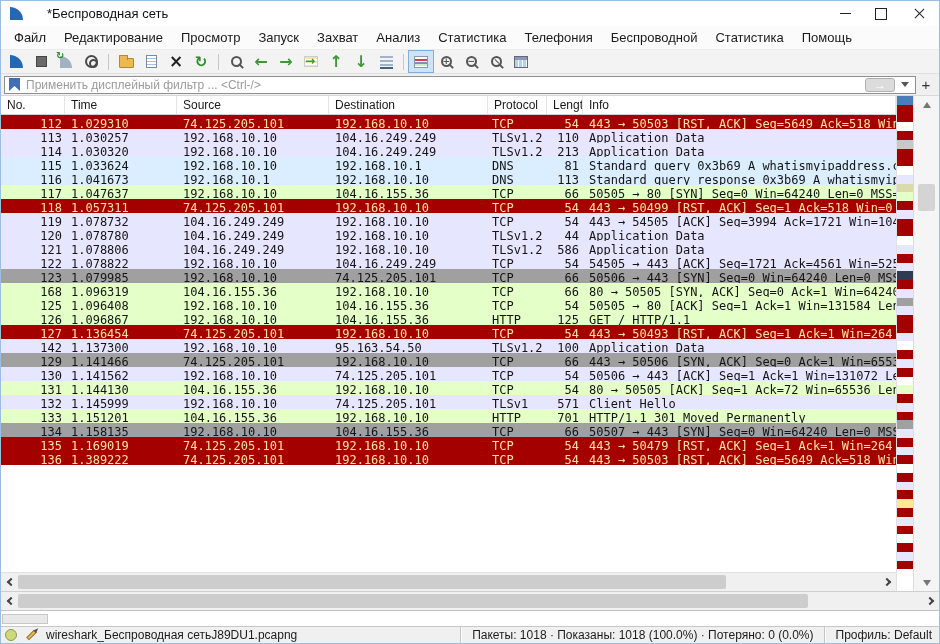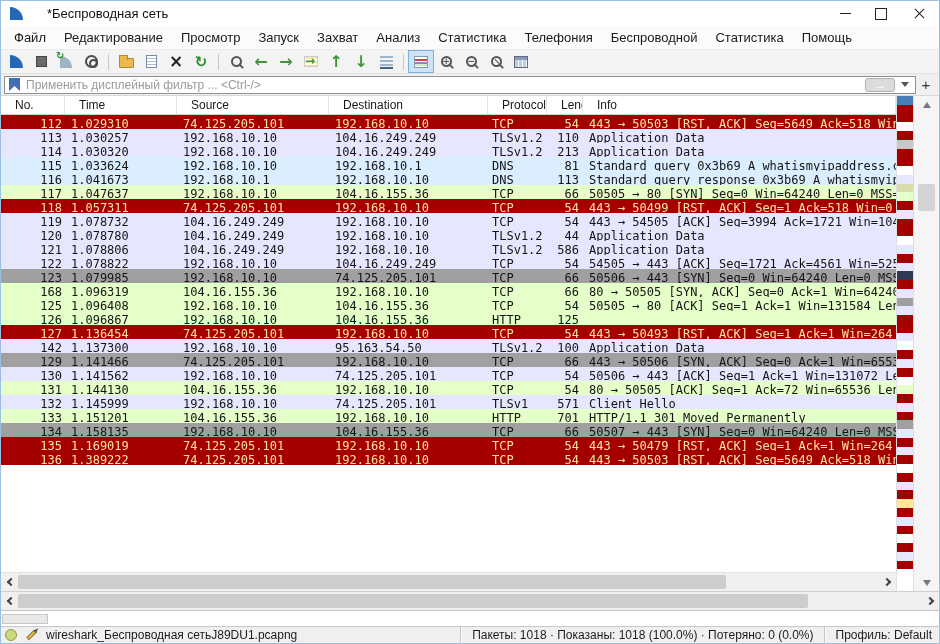--- a/index.html
+++ b/index.html
@@ -66,21 +66,21 @@
   .placeholder{color:#9b9b9b;font-size:12px;flex:1;white-space:nowrap;overflow:hidden}
   .fapply{width:30px;height:14px;border:1px solid #b0b0b0;border-radius:3px;background:#dcdcdc;display:flex;align-items:center;justify-content:center;flex:0 0 auto}
   .fapply::before{content:"→";color:#fff;font-size:12px;font-weight:bold;line-height:12px}
   .fcaret{width:0;height:0;border-left:4px solid transparent;border-right:4px solid transparent;border-top:5px solid #555;margin-right:2px;flex:0 0 auto}
   .fplus{width:20px;text-align:center;font-size:15px;color:#333;flex:0 0 auto}
 
   
   .packarea{flex:1;display:flex;min-height:0}
   .listcol{flex:1;display:flex;flex-direction:column;min-width:0;background:#fff}
   .phead{height:19px;display:flex;border-bottom:1px solid #d0d0d0;background:#fff;font-size:12px;color:#191919}
-  .hcell{border-right:1px solid #e4e4e4;padding-left:14px;display:flex;align-items:center;white-space:nowrap;overflow:hidden}
+  .hcell{border-right:1px solid #e4e4e4;padding-left:6px;display:flex;align-items:center;white-space:nowrap;overflow:hidden}
   .col-no{width:64px;flex:0 0 auto}
   .col-time{width:112px;flex:0 0 auto}
   .col-src{width:152px;flex:0 0 auto}
   .col-dst{width:159px;flex:0 0 auto}
   .col-proto{width:59px;flex:0 0 auto}
   .col-len{width:36px;flex:0 0 auto}
   .col-info{flex:1 1 auto;min-width:0}
   .rows{flex:0 0 auto}
   .prow{height:14px;display:flex;font-family:"DejaVu Sans Mono","Liberation Mono",monospace;font-size:12px;line-height:18.2px;color:#141414}
   .pcell{white-space:nowrap;overflow:hidden;padding-left:6px}
@@ -371,20 +371,21 @@
             <span class="pcell col-len">54</span>
             <span class="pcell col-info">50505 → 80 [ACK] Seq=1 Ack=1 Win=131584 Len=0</span>
           </div>
           <div class="prow c-green">
             <span class="pcell col-no">126</span>
             <span class="pcell col-time">1.096867</span>
             <span class="pcell col-src">192.168.10.10</span>
             <span class="pcell col-dst">104.16.155.36</span>
             <span class="pcell col-proto">HTTP</span>
             <span class="pcell col-len">125</span>
+            <span class="pcell col-info">GET / HTTP/1.1</span>
           </div>
           <div class="prow c-red">
             <span class="pcell col-no">127</span>
             <span class="pcell col-time">1.136454</span>
             <span class="pcell col-src">74.125.205.101</span>
             <span class="pcell col-dst">192.168.10.10</span>
             <span class="pcell col-proto">TCP</span>
             <span class="pcell col-len">54</span>
             <span class="pcell col-info">443 → 50493 [RST, ACK] Seq=1 Ack=1 Win=264 Len=0</span>
           </div>

